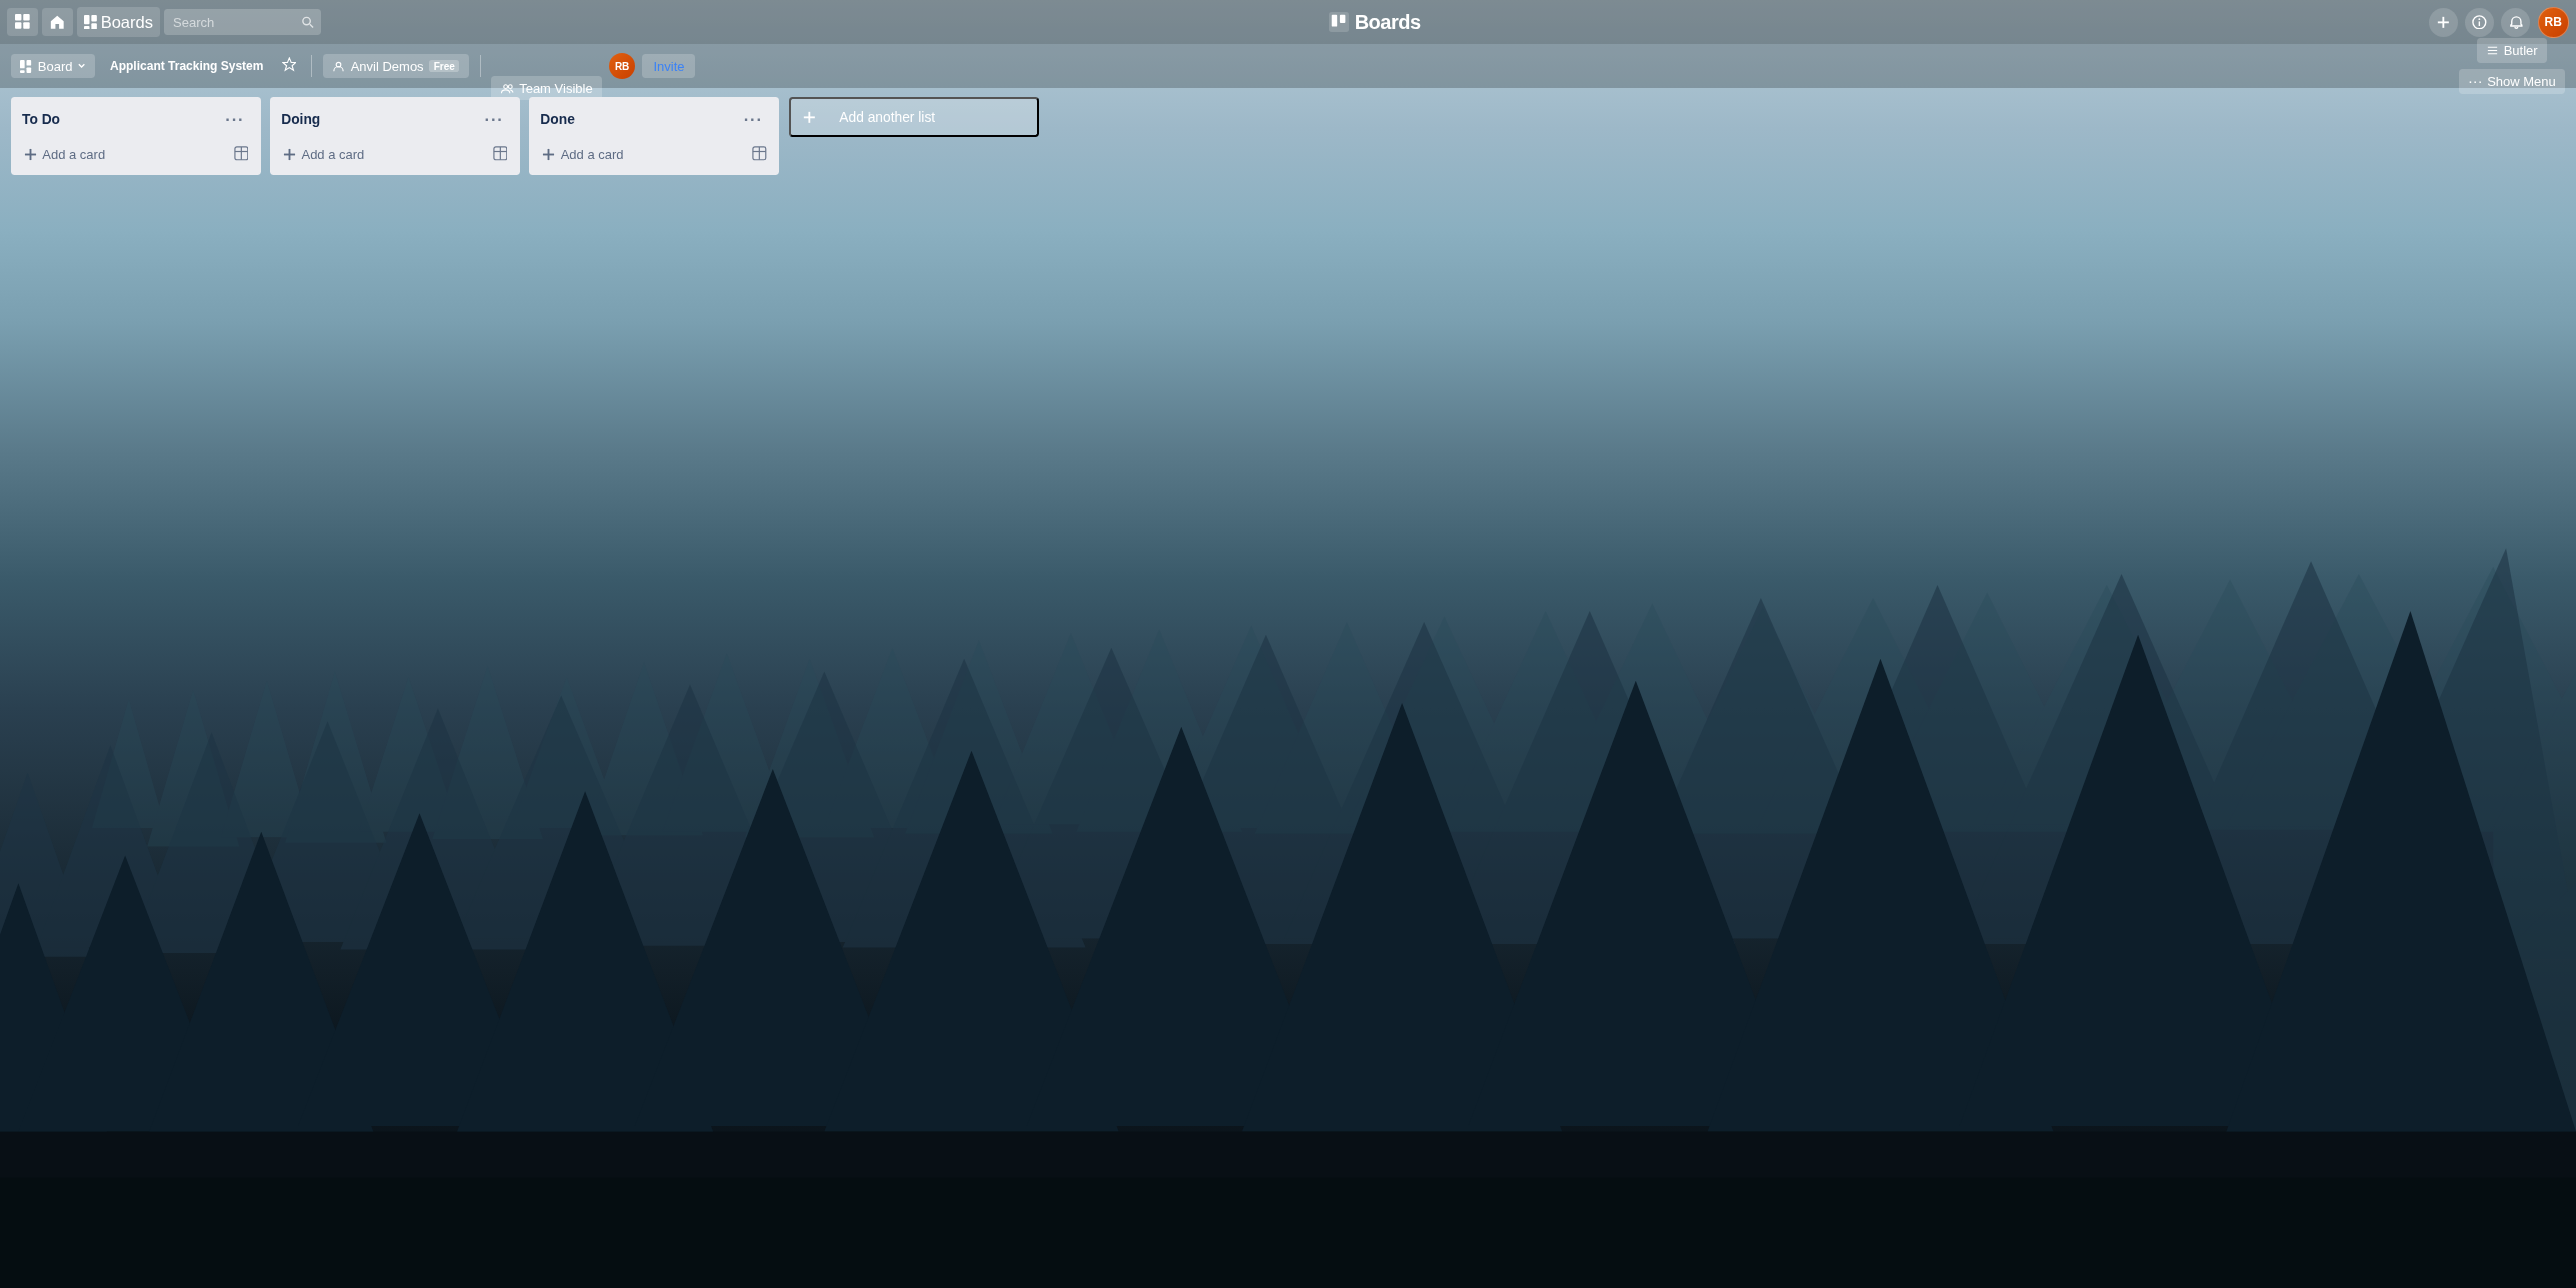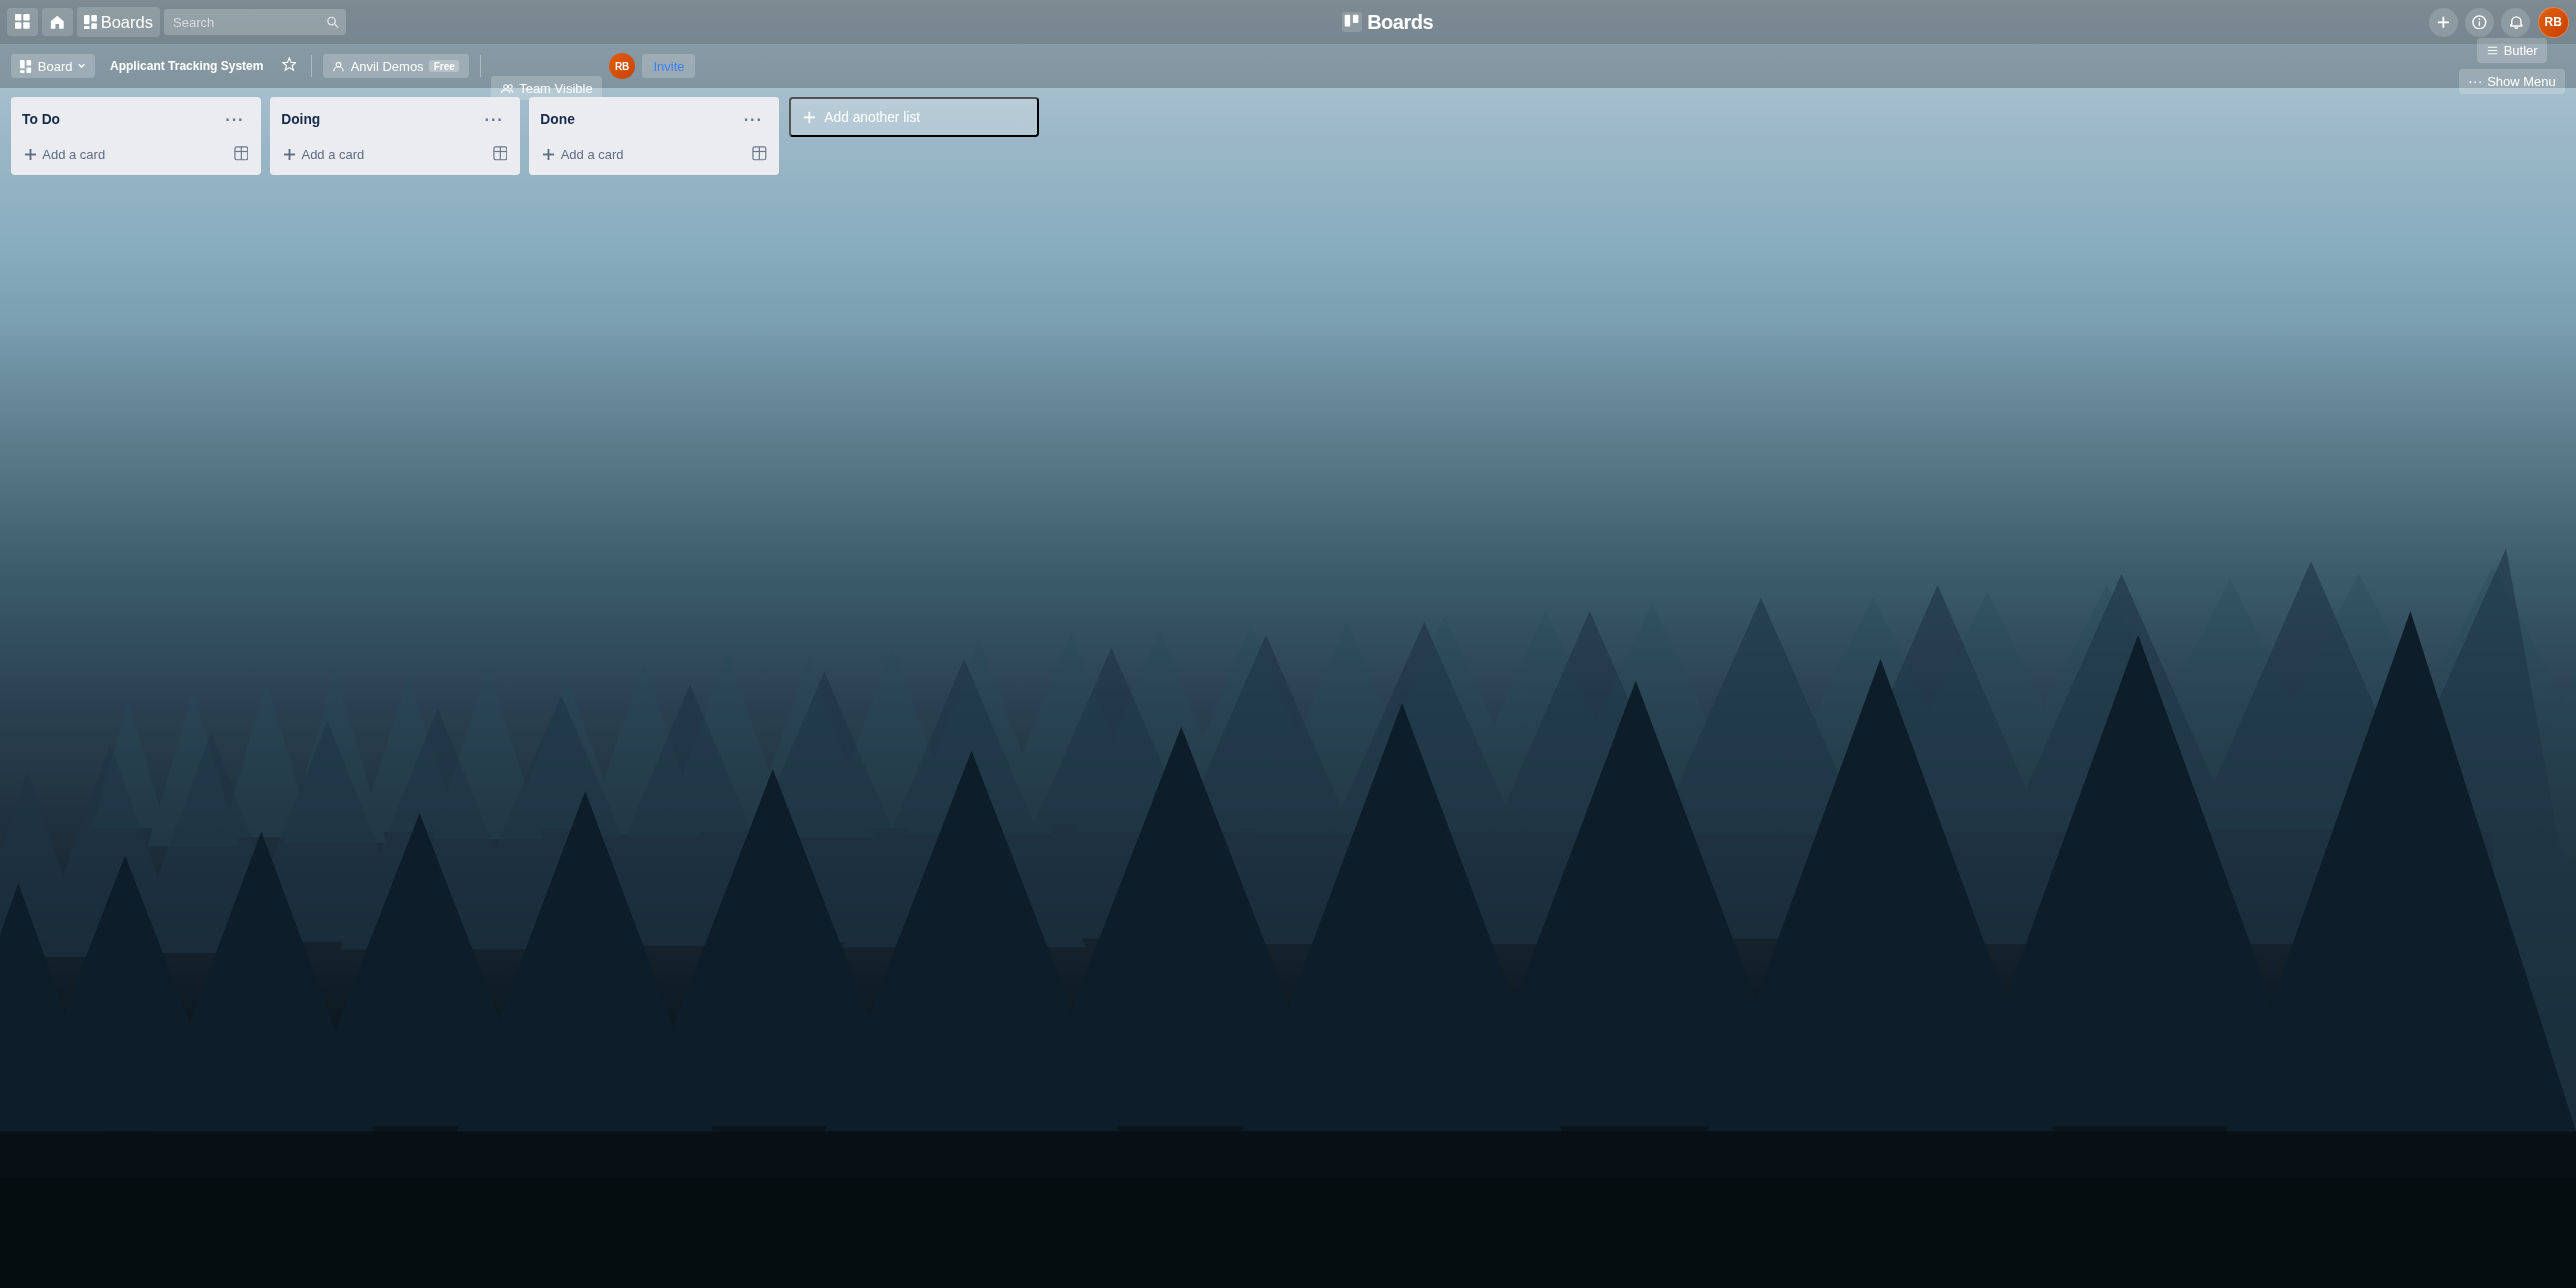--- a/index.html
+++ b/index.html
@@ -48,21 +48,21 @@
       color: #fff; cursor: pointer;
       display: flex; align-items: center; justify-content: center;
       padding: 5.5px 7.3px; font-size: 16.5px;
       transition: background 0.15s;
     }
 
     .search-bar {
       background: rgba(255,255,255,0.2);
       border: none; border-radius: 3.7px;
       color: #fff; padding: 5.5px 9.2px;
-      width: 182px; font-size: 13px;
+      width: 157px; font-size: 13px;
     }
     .search-bar::placeholder { color: rgba(255,255,255,0.6); }
 
     .trello-logo {
       display: flex; align-items: center; gap: 5.5px;
       color: #fff; font-size: 18.4px; font-weight: 700;
       letter-spacing: -0.5px;
     }
 
     .topbar-icon-btn {
@@ -232,21 +232,21 @@
       padding: 3.7px; border-radius: 2.8px;
     }
 
     
     .add-list {
       background: rgba(255,255,255,0.24);
       border-radius: 3.7px;
       width: 250px; min-width: 250px;
       padding: 9.2px 11px;
       cursor: pointer;
-      display: flex; align-items: center; gap: 8px;
+      display: flex; align-items: center; gap: 23px;
       color: #fff; font-size: 13.8px; font-weight: 500;
       height: 40px;
       transition: background 0.15s;
     }
   </style>
 </head>
 <body>
 
 <div class="bg"></div>
 

